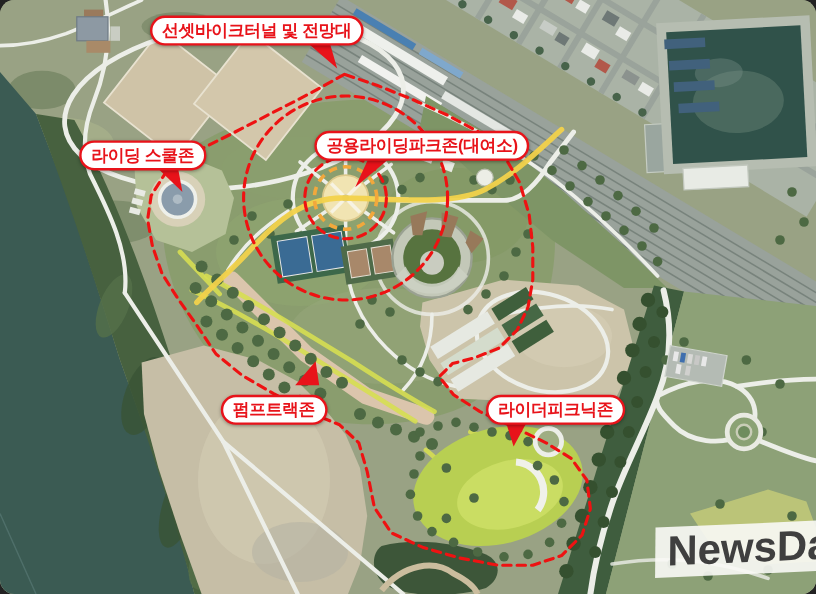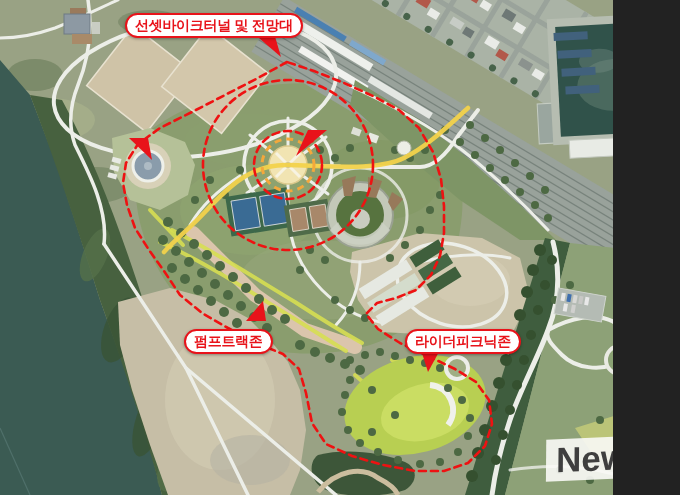--- a/index.html
+++ b/index.html
@@ -1,19 +1,20 @@
 <!DOCTYPE html>
 <html style="--label-red: #e8131a; --boundary-red: #ee1212; --orange-ring: #f2a83c; --route-yellow: #f2d24b; --lime-path: #d6de52; --water-teal: #3b5b53; --pond-green: #30524a; --picnic-green: #b8cf52; --watermark-text: #3f3f3f;"><head>
 <meta charset="utf-8">
 <style>
   html,body{margin:0;padding:0;background:#222;}
   #stage{
-    position:relative;width:613px;height:495px;overflow:hidden;
+    position:relative;width:680px;height:495px;overflow:hidden;
     font-family:"Liberation Sans","DejaVu Sans",sans-serif;
     background:#99a284;
+    border-radius:12px;
   }
   #stage svg{position:absolute;left:0;top:0;}
   .bubble{
     position:absolute;z-index:20;white-space:nowrap;
     background:#ffffff;color:var(--label-red,#e8131a);
     border:2.5px solid var(--label-red,#e8131a);
     border-radius:13px;padding:2px 8px;
     font-size:14px;font-weight:bold;letter-spacing:-0.3px;line-height:17px;
     box-shadow:0 1px 3px rgba(0,0,0,.35);
   }
@@ -456,20 +457,26 @@
     <polygon class="ptr" points="129,138 148,138 152,160"></polygon>
     <polygon class="ptr" points="308,130 327,130 296,156"></polygon>
     <polygon class="ptr" points="246,321 266,321 263,301"></polygon>
     <polygon class="ptr" points="421,350 440,350 428,372"></polygon>
   </g>
 </svg>
 
   <div class="bubble" style="left:125px;top:13px;">
     <span>선셋바이크터널 및 전망대</span>
   </div>
+  <div class="bubble" style="left:66px;top:117px;">
+    <span>라이딩 스쿨존</span>
+  </div>
+  <div class="bubble" style="left:262px;top:109px;">
+    <span>공용라이딩파크존(대여소)</span>
+  </div>
   <div class="bubble" style="left:184px;top:317px;margin-top:12px;">
     <span>펌프트랙존</span>
   </div>
   <div class="bubble" style="left:405px;top:329px;">
     <span>라이더피크닉존</span>
   </div>
 
   <div id="watermark">
     <span>NewsDa</span>
   </div>

